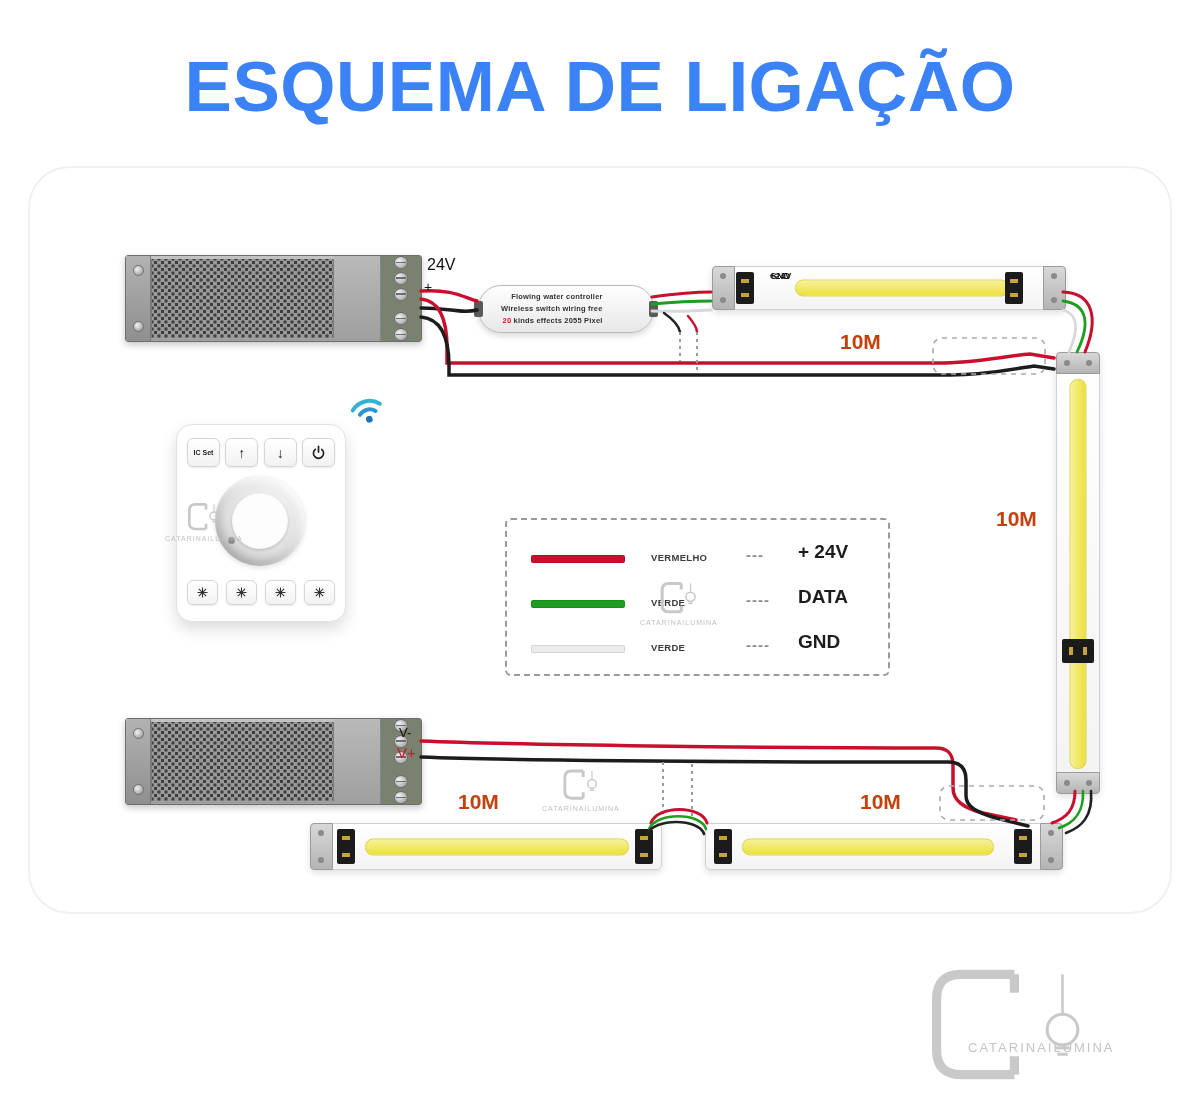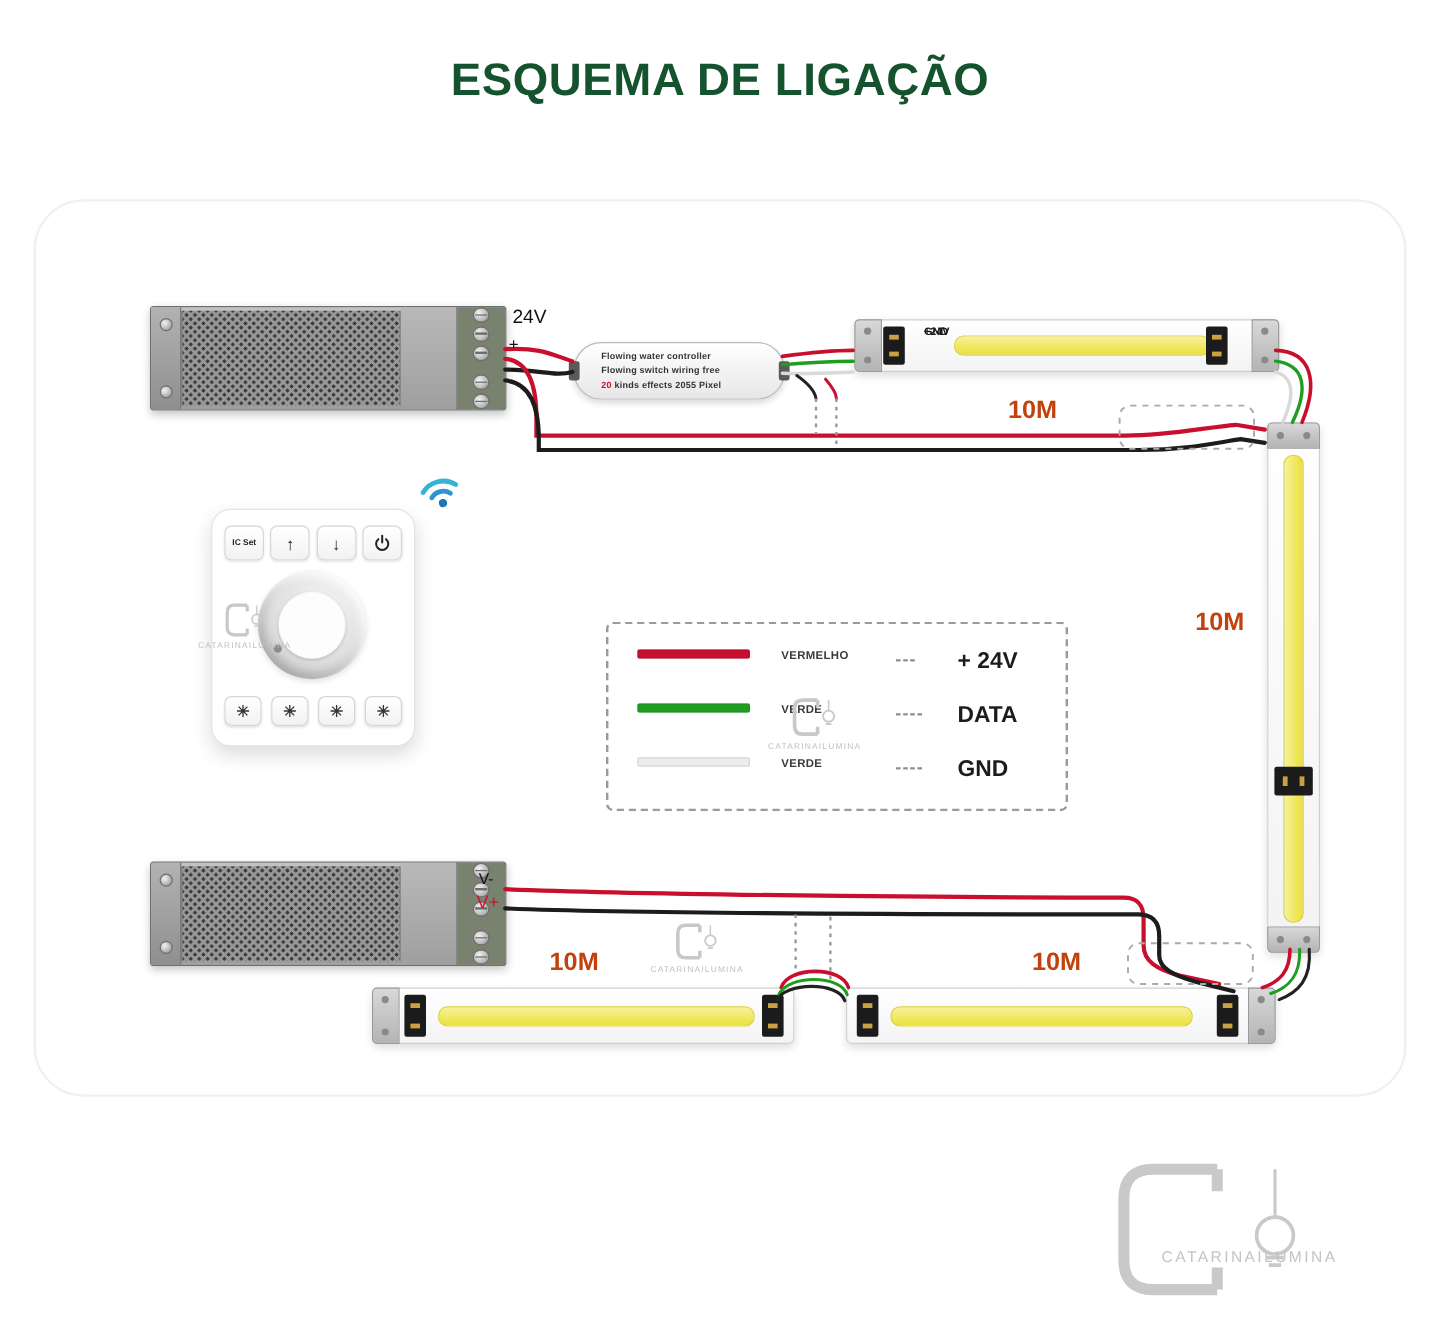--- a/index.html
+++ b/index.html
@@ -1,19 +1,19 @@
 <!DOCTYPE html>
 <html><head>
 <meta charset="utf-8">
 <style>
   html,body{margin:0;padding:0;background:#fff;}
   .canvas{position:relative;width:1200px;height:1113px;background:#fff;overflow:hidden;
           font-family:"Liberation Sans",sans-serif;}
   .title{position:absolute;top:46px;left:0;right:0;text-align:center;margin:0;
-         font-size:38px;font-weight:900;letter-spacing:.5px;color:#14532d;}
+         font-size:71px;font-weight:900;letter-spacing:.5px;color:#3b82f6;}
   .frame{position:absolute;left:28px;top:166px;width:1140px;height:744px;
          border:2px solid #f0f0f0;border-radius:42px;}
 
   
   .wires{position:absolute;left:0;top:0;z-index:30;pointer-events:none;}
 
   
   .psu{position:absolute;width:295px;height:85px;display:flex;z-index:10;
        border:1px solid #6e6e6e;border-radius:3px;background:linear-gradient(#c2c2c2,#9e9e9e);
        box-shadow:0 3px 7px rgba(0,0,0,.22);}
@@ -42,21 +42,21 @@
   .lab-vplus{left:397px;top:744px;font-size:15px;color:#d01228;}
 
   
   .ctrl{position:absolute;left:478px;top:285px;width:174px;height:46px;z-index:10;
         background:linear-gradient(#ffffff,#e7e7e7);border:1px solid #b9b9b9;border-radius:23px;
         box-shadow:0 3px 6px rgba(0,0,0,.15);}
   .ctrl-nub{position:absolute;top:15px;width:9px;height:16px;background:#5a5a5a;border-radius:2px;}
   .ctrl-nub.left{left:-5px;}
   .ctrl-nub.right{right:-5px;}
   .ctrl-text{position:absolute;left:22px;top:5px;font-size:7.5px;line-height:1.6;color:#333;
-        font-weight:700;letter-spacing:.2px;white-space:nowrap;}
+        font-weight:700;letter-spacing:.2px;white-space:nowrap;text-align:right;}
   .ctrl-text .hl{color:#d01228;}
 
   
   .strip{position:absolute;background:linear-gradient(#ffffff,#f3f3f3);border:1px solid #d0d0d0;
          border-radius:5px;box-shadow:0 3px 7px rgba(0,0,0,.13);z-index:10;}
   .cap{position:absolute;top:-1px;bottom:-1px;width:21px;background:linear-gradient(#d8d8d8,#b4b4b4);
        border:1px solid #9b9b9b;}
   .cap.left{left:-1px;border-radius:4px 0 0 4px;}
   .cap.right{right:-1px;border-radius:0 4px 4px 0;}
   .cap::before,.cap::after{content:"";position:absolute;left:7px;width:6px;height:6px;border-radius:50%;background:#8a8a8a;}
@@ -104,21 +104,21 @@
   .dial-inner{position:absolute;left:17px;top:17px;width:56px;height:56px;border-radius:50%;
         background:#fdfdfd;box-shadow:0 1px 3px rgba(0,0,0,.18), inset 0 0 2px #ececec;}
   .dial-dot{position:absolute;left:13px;top:61px;width:7px;height:7px;border-radius:50%;background:#8d8d8d;}
   .wifi{position:absolute;left:348px;top:392px;z-index:35;transform:rotate(-14deg);}
 
   
   .legend{position:absolute;left:505px;top:518px;width:385px;height:158px;z-index:20;
           background:#fff;border:2px dashed #9a9a9a;border-radius:6px;
           display:flex;flex-direction:column;justify-content:space-around;
           padding:10px 24px;box-sizing:border-box;}
-  .lrow{display:flex;align-items:flex-start;}
+  .lrow{display:flex;align-items:flex-end;}
   .swatch{width:92px;height:6px;border-radius:2px;border:1px solid rgba(0,0,0,.10);margin-right:26px;}
   .lname{width:95px;font-size:9.5px;font-weight:700;color:#3a3a3a;letter-spacing:.3px;}
   .ldash{width:52px;font-size:15px;font-weight:700;color:#8c8c8c;letter-spacing:1px;}
   .lval{font-size:19px;font-weight:700;color:#1c1c1c;}
 
   
   .wm{position:absolute;z-index:50;text-align:center;color:#c6c6c6;}
   .wm svg{display:block;margin:0 auto;}
   .wm .wm-text{font-size:7px;letter-spacing:1px;color:#c0c0c0;margin-top:1px;white-space:nowrap;}
   .wm-big{position:absolute;left:912px;top:960px;width:235px;height:135px;z-index:50;}
@@ -207,21 +207,21 @@
     </div>
   </div>
   <div class="lab lab-vminus">V-</div>
   <div class="lab lab-vplus">V+</div>
 
   <div class="ctrl">
     <div class="ctrl-nub left"></div>
     <div class="ctrl-nub right"></div>
     <div class="ctrl-text">
       <div>Flowing water controller</div>
-      <div>Flowing switch wiring free</div>
+      <div>Wireless switch wiring free</div>
       <div><span class="hl">20</span><span> kinds effects 2055 Pixel</span></div>
     </div>
   </div>
 
   <div class="strip" style="left:712px;top:266px;width:352px;height:42px;">
     <div class="cap left"></div>
     <div class="conn" style="left:23px;"></div>
     <div class="pads">
       <div class="prow">
           <span class="padsq"></span>

